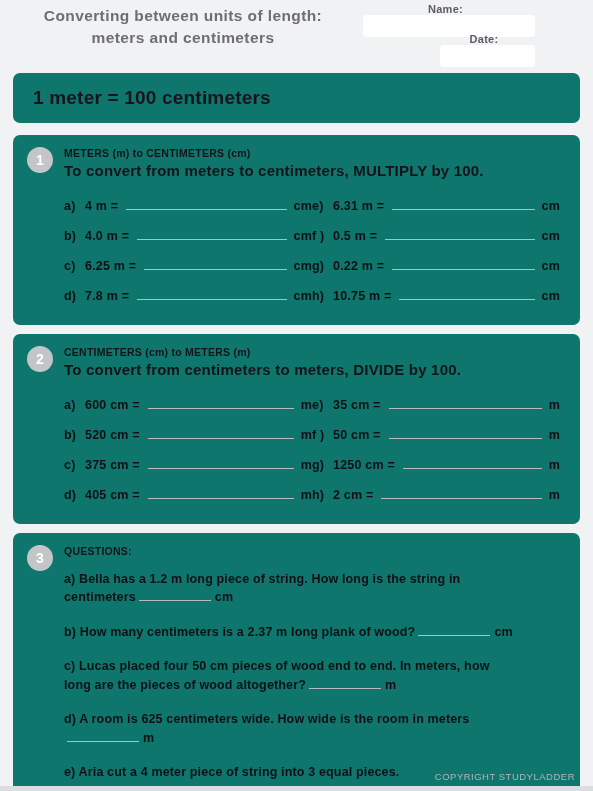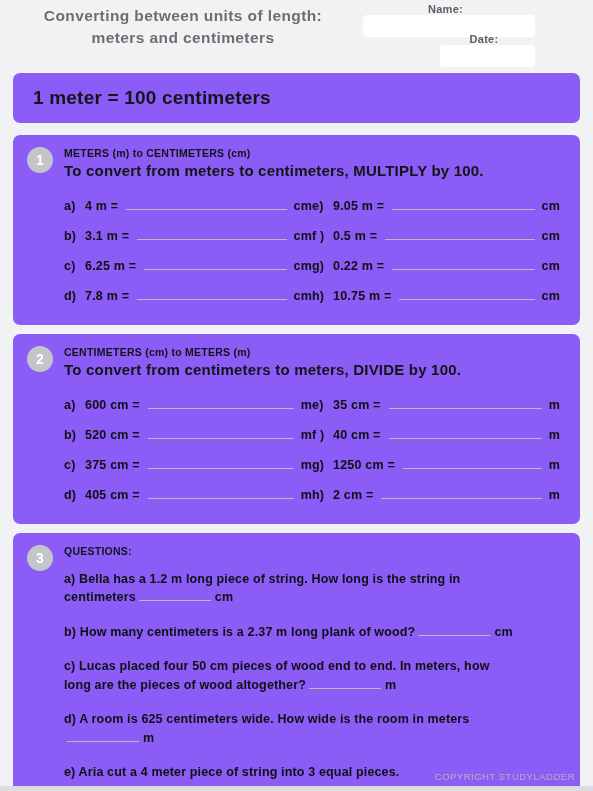--- a/index.html
+++ b/index.html
@@ -56,21 +56,21 @@
     border: none;
     border-radius: 4px;
     height: 22px;
   }
   .field-name-input { width: 172px; }
   .field-date-input { width: 95px; }
 
   
   .card {
     position: relative;
-    background: #8b5cf6;
+    background: #0f766e;
     border-radius: 7px;
     margin: 0 13px 9px 13px;
     width: 567px;
   }
   .banner-card {
     padding: 14px 0 14px 20px;
     margin-bottom: 12px;
   }
   .banner-text {
     font-size: 19px;
@@ -228,29 +228,29 @@
       <div class="problems">
         <div class="prow">
           <div class="pcell left">
             <span class="plabel">a)</span>
             <span class="pexpr">4 m =</span>
             <span class="blank"></span>
             <span class="punit">cm</span>
           </div>
           <div class="pcell right">
             <span class="plabel">e)</span>
-            <span class="pexpr">9.05 m =</span>
+            <span class="pexpr">6.31 m =</span>
             <span class="blank"></span>
             <span class="punit">cm</span>
           </div>
         </div>
         <div class="prow">
           <div class="pcell left">
             <span class="plabel">b)</span>
-            <span class="pexpr">3.1 m =</span>
+            <span class="pexpr">4.0 m =</span>
             <span class="blank"></span>
             <span class="punit">cm</span>
           </div>
           <div class="pcell right">
             <span class="plabel">f )</span>
             <span class="pexpr">0.5 m =</span>
             <span class="blank"></span>
             <span class="punit">cm</span>
           </div>
         </div>
@@ -307,21 +307,21 @@
         </div>
         <div class="prow">
           <div class="pcell left">
             <span class="plabel">b)</span>
             <span class="pexpr">520 cm =</span>
             <span class="blank"></span>
             <span class="punit">m</span>
           </div>
           <div class="pcell right">
             <span class="plabel">f )</span>
-            <span class="pexpr">40 cm =</span>
+            <span class="pexpr">50 cm =</span>
             <span class="blank"></span>
             <span class="punit">m</span>
           </div>
         </div>
         <div class="prow">
           <div class="pcell left">
             <span class="plabel">c)</span>
             <span class="pexpr">375 cm =</span>
             <span class="blank"></span>
             <span class="punit">m</span>

